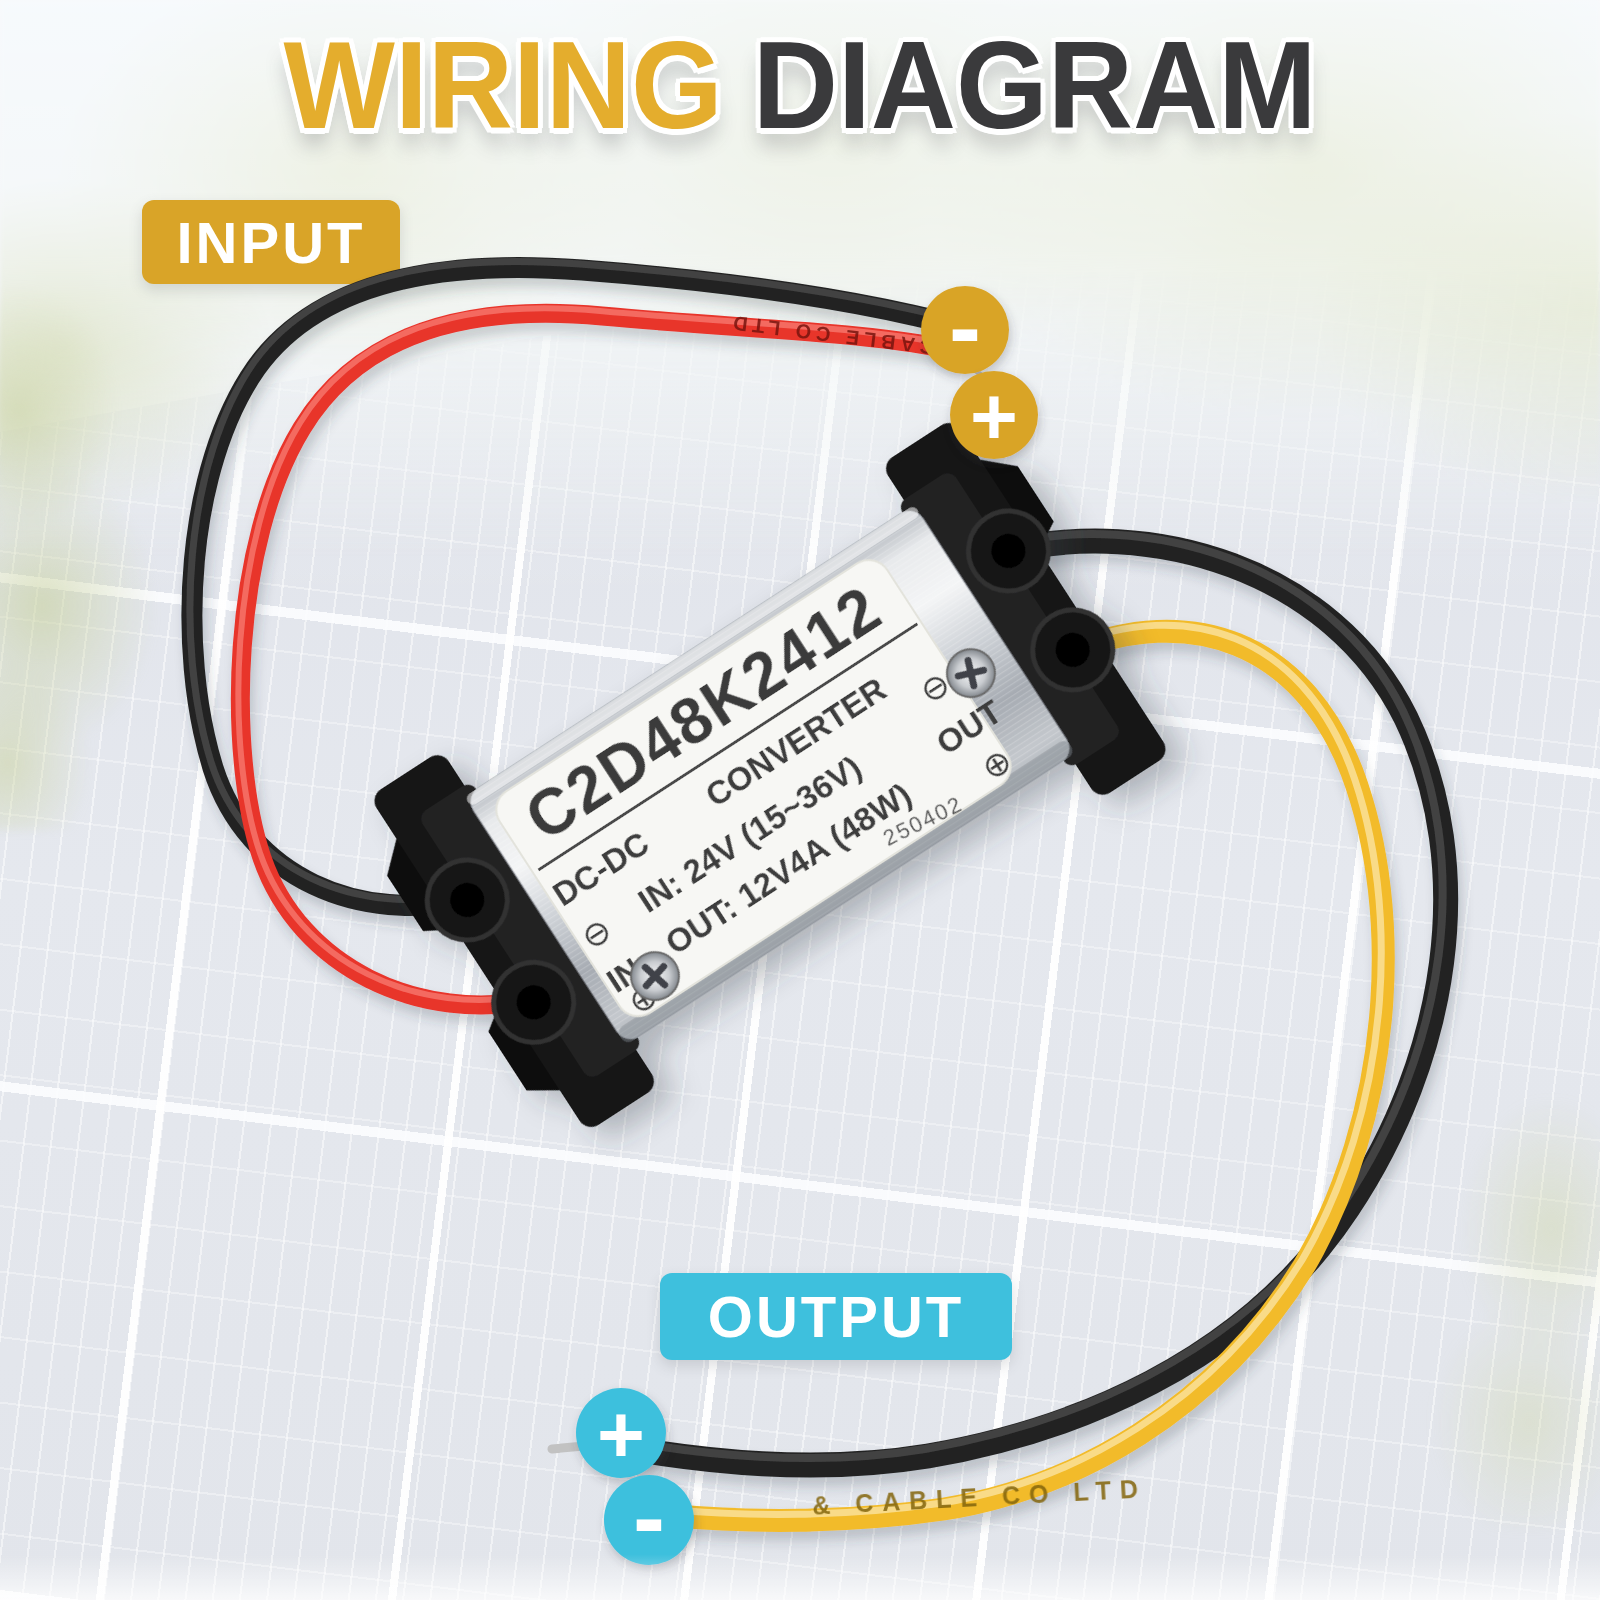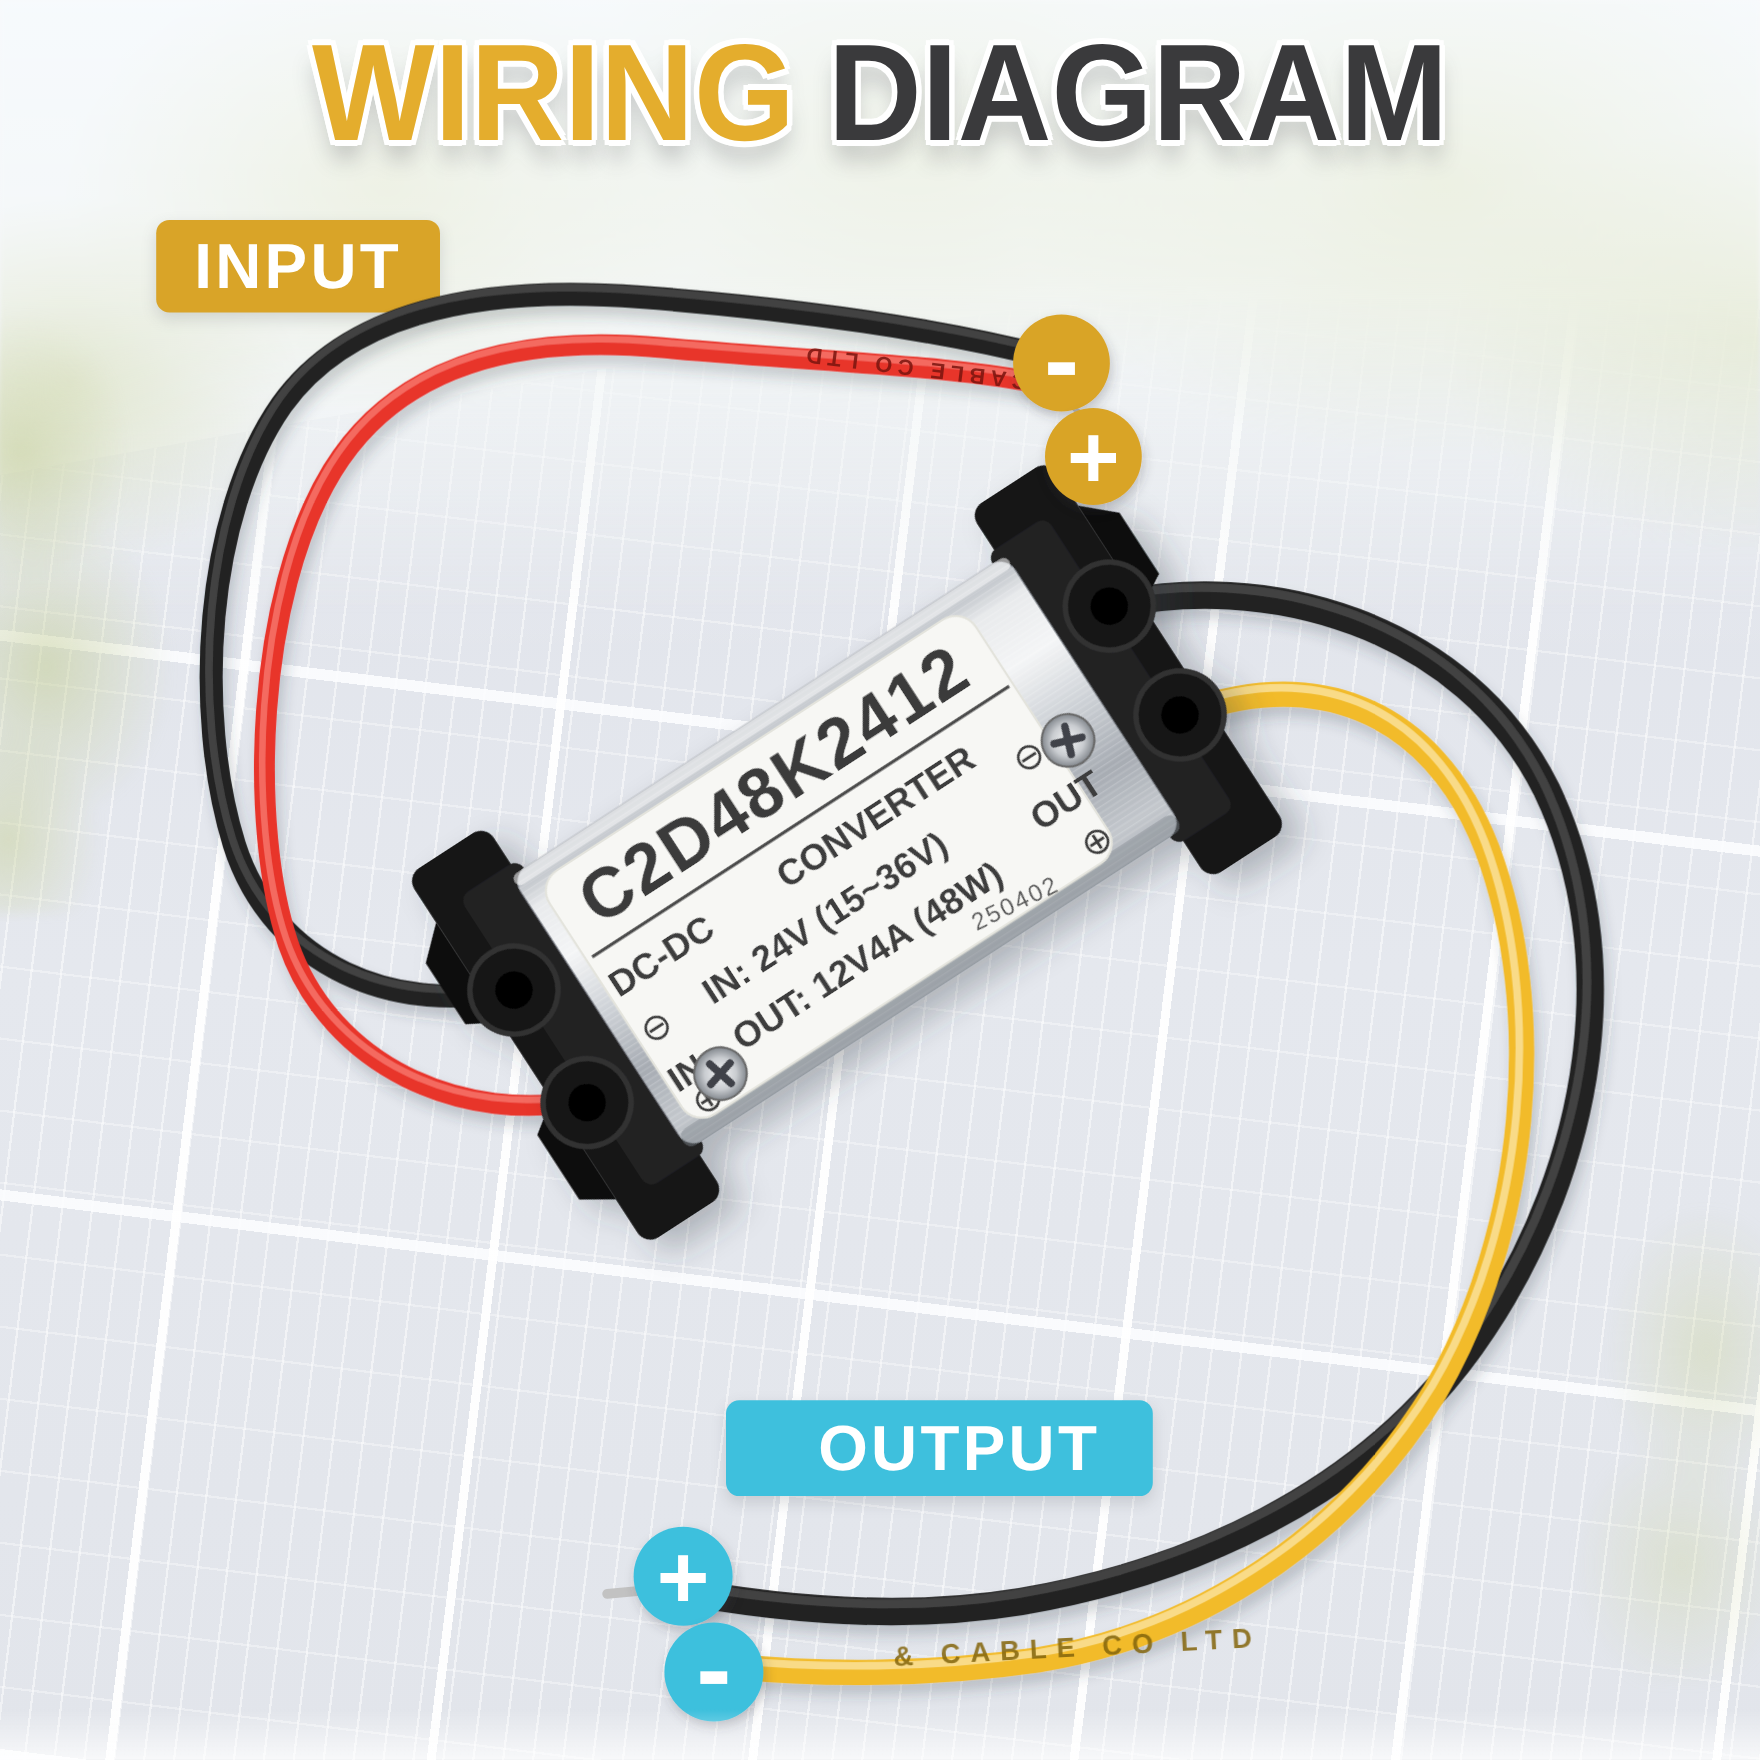--- a/index.html
+++ b/index.html
@@ -69,21 +69,21 @@
   }
   .title .w1{color:var(--title-yellow,#e4ad2d);}
   .title .w2{color:var(--title-dark,#3a3a3c);}
   
   .tag{
     position:absolute;display:flex;align-items:center;justify-content:center;
     color:#fff;font-weight:bold;font-size:58px;letter-spacing:3px;
     border-radius:12px;box-shadow:0 6px 14px rgba(80,85,90,.18);text-align:center;
   }
   .tag-input{left:142px;top:200px;width:258px;height:84px;background:var(--accent-yellow,#d9a428);}
-  .tag-output{left:660px;top:1273px;width:352px;height:87px;background:var(--accent-cyan,#3ec0dd);padding-left:36px;}
+  .tag-output{left:660px;top:1273px;width:352px;height:87px;background:var(--accent-cyan,#3ec0dd);}
   
   .scene{position:absolute;inset:0;}
   .wire{fill:none;stroke-linecap:round;}
   .wire-black{stroke:var(--wire-black,#232323);}
   .wire-red{stroke:var(--wire-red,#e8342b);}
   .wire-yellow{stroke:var(--wire-yellow,#f2bb2a);}
   .hl{fill:none;stroke-linecap:round;}
   .bare{stroke:#c2c2c2;fill:none;stroke-linecap:round;}
   .flange{fill:#141414;}
   .flange-dark{fill:#0e0e0e;}

